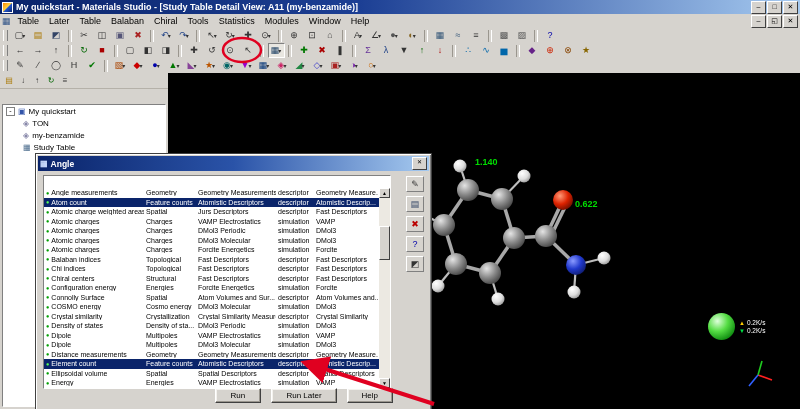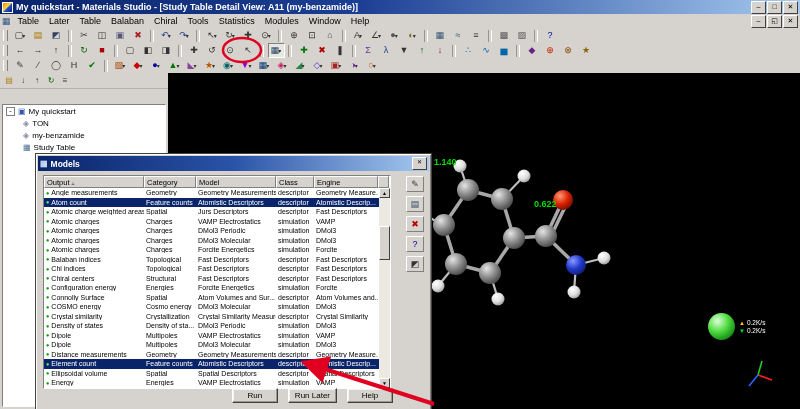--- a/index.html
+++ b/index.html
@@ -50,21 +50,21 @@
   .tree-row{height:12px;display:flex;align-items:center;font-size:8px;white-space:nowrap;}
   .tree-row.root{padding-left:3px;}
   .tree-row.child{padding-left:20px;}
   .expander{width:7px;height:7px;border:1px solid #808080;background:#fff;font-size:7px;line-height:5px;
     text-align:center;margin-right:3px;flex:none;}
   .tree-icon{font-size:8px;margin-right:3px;}
 
   
   .viewer{position:absolute;left:168px;top:73px;right:0;bottom:0;background:#000;overflow:hidden;}
   .viewer svg.mol{position:absolute;left:0;top:0;}
-  .measure{position:absolute;color:#00dd00;font-size:9px;font-weight:bold;font-family:"Liberation Sans",sans-serif;}
+  .measure{position:absolute;color:#00dd00;font-size:9px;font-weight:bold;font-family:"Liberation Sans",sans-serif;margin-left:41px;}
   .status{position:absolute;left:540px;top:240px;display:flex;align-items:center;gap:4px;}
   .sphere{width:27px;height:27px;border-radius:50%;
     background:radial-gradient(circle at 35% 30%,#dfffdc 0%,#55dd44 40%,#149114 75%,#045504 100%);}
   .rates{display:flex;flex-direction:column;gap:1px;font-size:6.5px;color:#fff;}
   .rates .arrow-up{color:#ffcc00;font-size:6px;margin-right:2px;}
   .rates .arrow-down{color:#00dd44;font-size:6px;margin-right:2px;}
   .axis{position:absolute;left:578px;top:286px;}
 
   
   .dialog{position:absolute;left:35px;top:153px;width:395px;height:256px;background:#d6d3ce;
@@ -91,21 +91,21 @@
     border-color:#fff #404040 #404040 #fff;font-size:5px;line-height:8px;text-align:center;box-sizing:border-box;}
   .sbtn.up{top:0;} .sbtn.down{bottom:0;}
   .sthumb{position:absolute;left:0;top:38px;width:11px;height:34px;background:#d6d3ce;border:1px solid;
     border-color:#fff #404040 #404040 #fff;box-sizing:border-box;}
   .side-icons{position:absolute;right:7px;top:22px;display:flex;flex-direction:column;gap:4px;}
   .sbicon{width:16px;height:14px;display:flex;align-items:center;justify-content:center;font-size:9px;
     background:#d6d3ce;border:1px solid;border-color:#fff #808080 #808080 #fff;}
   .dlg-buttons{position:absolute;bottom:7px;left:0;right:38px;display:flex;justify-content:flex-end;gap:10px;}
   .btn{min-width:46px;height:15px;background:#d6d3ce;border:1px solid;border-color:#fff #404040 #404040 #fff;
     box-shadow:inset -1px -1px 0 #9a968e,inset 1px 1px 0 #f4f2ee;font-size:8px;line-height:14px;
-    text-align:center;padding:0 6px;box-sizing:border-box;}
+    text-align:left;padding:0 14px;box-sizing:border-box;}
 
   
   .annot{position:absolute;left:0;top:0;z-index:99;pointer-events:none;}
 </style>
 </head>
 <body>
 
 <div class="screen">
 
   <div class="titlebar">
@@ -519,32 +519,24 @@
     <svg class="axis" width="30" height="30">
       <line x1="12" y1="16" x2="26" y2="21" stroke="#ff2020" stroke-width="1.6"></line>
       <line x1="12" y1="16" x2="16" y2="2" stroke="#20cc20" stroke-width="1.6"></line>
       <line x1="12" y1="16" x2="3" y2="27" stroke="#3060ff" stroke-width="1.6"></line>
     </svg>
   </div>
 
   <div class="dialog">
     <div class="dialog-title">
       <span class="dlg-icon">▦</span>
-      <span>Models</span>
+      <span>Angle</span>
       <span class="dialog-close">✕</span>
     </div>
     <div class="table-wrap">
-      <div class="thead" id="thead">
-          <div class="th" style="width: 100px;">Output<span class="sortmark">▵</span></div>
-          <div class="th" style="width: 52px;">Category</div>
-          <div class="th" style="width: 80px;">Model</div>
-          <div class="th" style="width: 38px;">Class</div>
-          <div class="th" style="width: 64px;">Engine</div>
-          <div class="th" style="width: 11px;"></div>
-        </div>
       <div class="tbody" id="tbody">
           <div class="trow">
             <div class="td" style="width: 100px;">
               <span class="bullet">●</span>
               <span>Angle measurements</span>
             </div>
             <div class="td" style="width: 52px;">Geometry</div>
             <div class="td" style="width: 80px;">Geometry Measurements</div>
             <div class="td" style="width: 38px;">descriptor</div>
             <div class="td" style="width: 64px;">Geometry Measure...</div>

